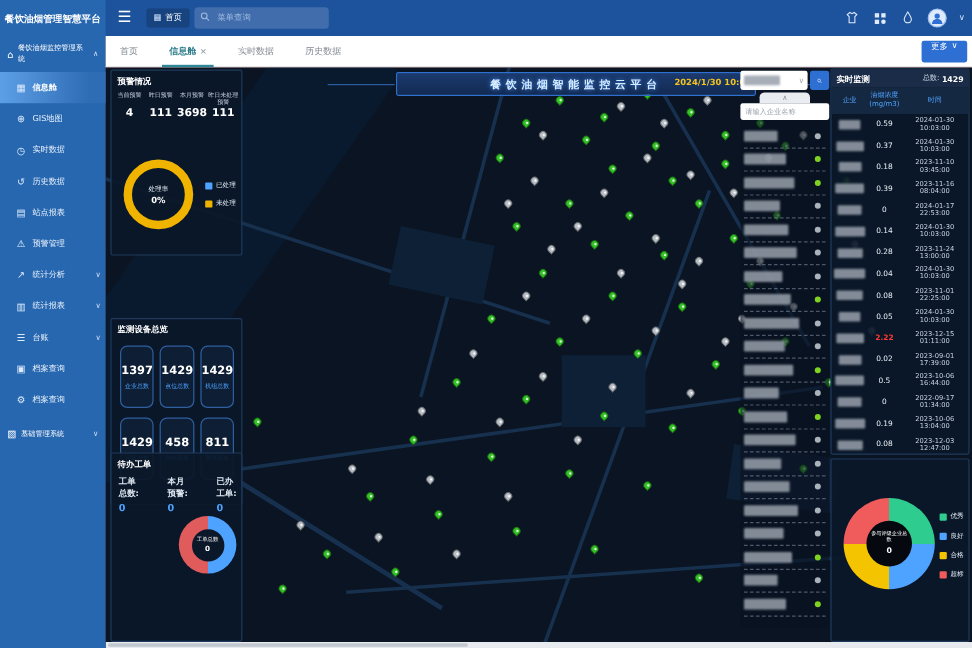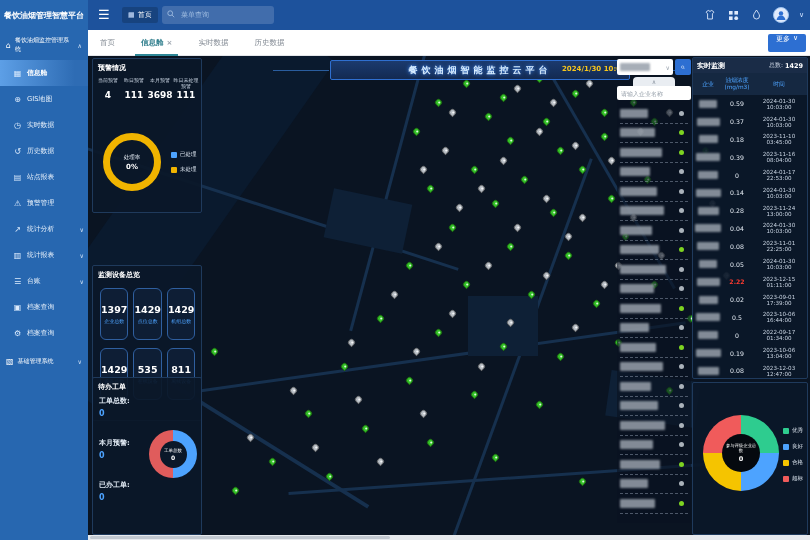--- a/index.html
+++ b/index.html
@@ -84,21 +84,21 @@
   .lg-sq{width:6px;height:6px;border-radius:1px;}
 
   
   .dev-grid{display:grid;grid-template-columns:repeat(3,1fr);gap:8px 5px;padding:6px 7px 0 7px;}
   .dev-box{height:52px;border:1px solid #2f5f9f;border-radius:6px;background:rgba(22,44,78,.35);
            display:flex;flex-direction:column;align-items:center;justify-content:center;gap:3px;}
   .dev-val{color:#fff;font-size:9.5px;font-weight:bold;}
   .dev-lbl{color:#4da3ff;font-size:5px;}
 
   
-  .work-items{position:absolute;left:6px;top:18px;display:flex;flex-direction:column;gap:20px;}
+  .work-items{position:absolute;left:6px;top:18px;display:flex;flex-direction:row;gap:20px;}
   .w-lbl{color:#dfe8f2;font-size:7px;font-weight:bold;}
   .w-val{color:#4da3ff;font-size:8px;font-weight:bold;margin-top:3px;}
   .work-donut{position:absolute;left:56px;top:52px;width:48px;height:48px;border-radius:50%;
               background:conic-gradient(#4da3ff 0 50%,#e05c5c 50% 100%);
               display:flex;align-items:center;justify-content:center;}
   .work-hole{width:27px;height:27px;border-radius:50%;background:#0b1829;display:flex;flex-direction:column;
              align-items:center;justify-content:center;}
   .work-hole .hl{color:#fff;font-size:4.5px;}
   .work-hole .hv{color:#fff;font-size:6px;font-weight:bold;margin-top:1px;}
 
@@ -471,21 +471,21 @@
         </div>
         <div class="dev-box">
     <span class="dev-val">1429</span>
     <span class="dev-lbl">机组总数</span>
         </div>
         <div class="dev-box">
     <span class="dev-val">1429</span>
     <span class="dev-lbl">设备总数</span>
         </div>
         <div class="dev-box">
-    <span class="dev-val">535</span>
+    <span class="dev-val">458</span>
     <span class="dev-lbl">在线设备</span>
         </div>
         <div class="dev-box">
     <span class="dev-val">811</span>
     <span class="dev-lbl">离线设备</span>
         </div>
       </div>
   </section>
 
   <section class="panel" style="left:92px;top:377px;width:110px;height:158px;">

